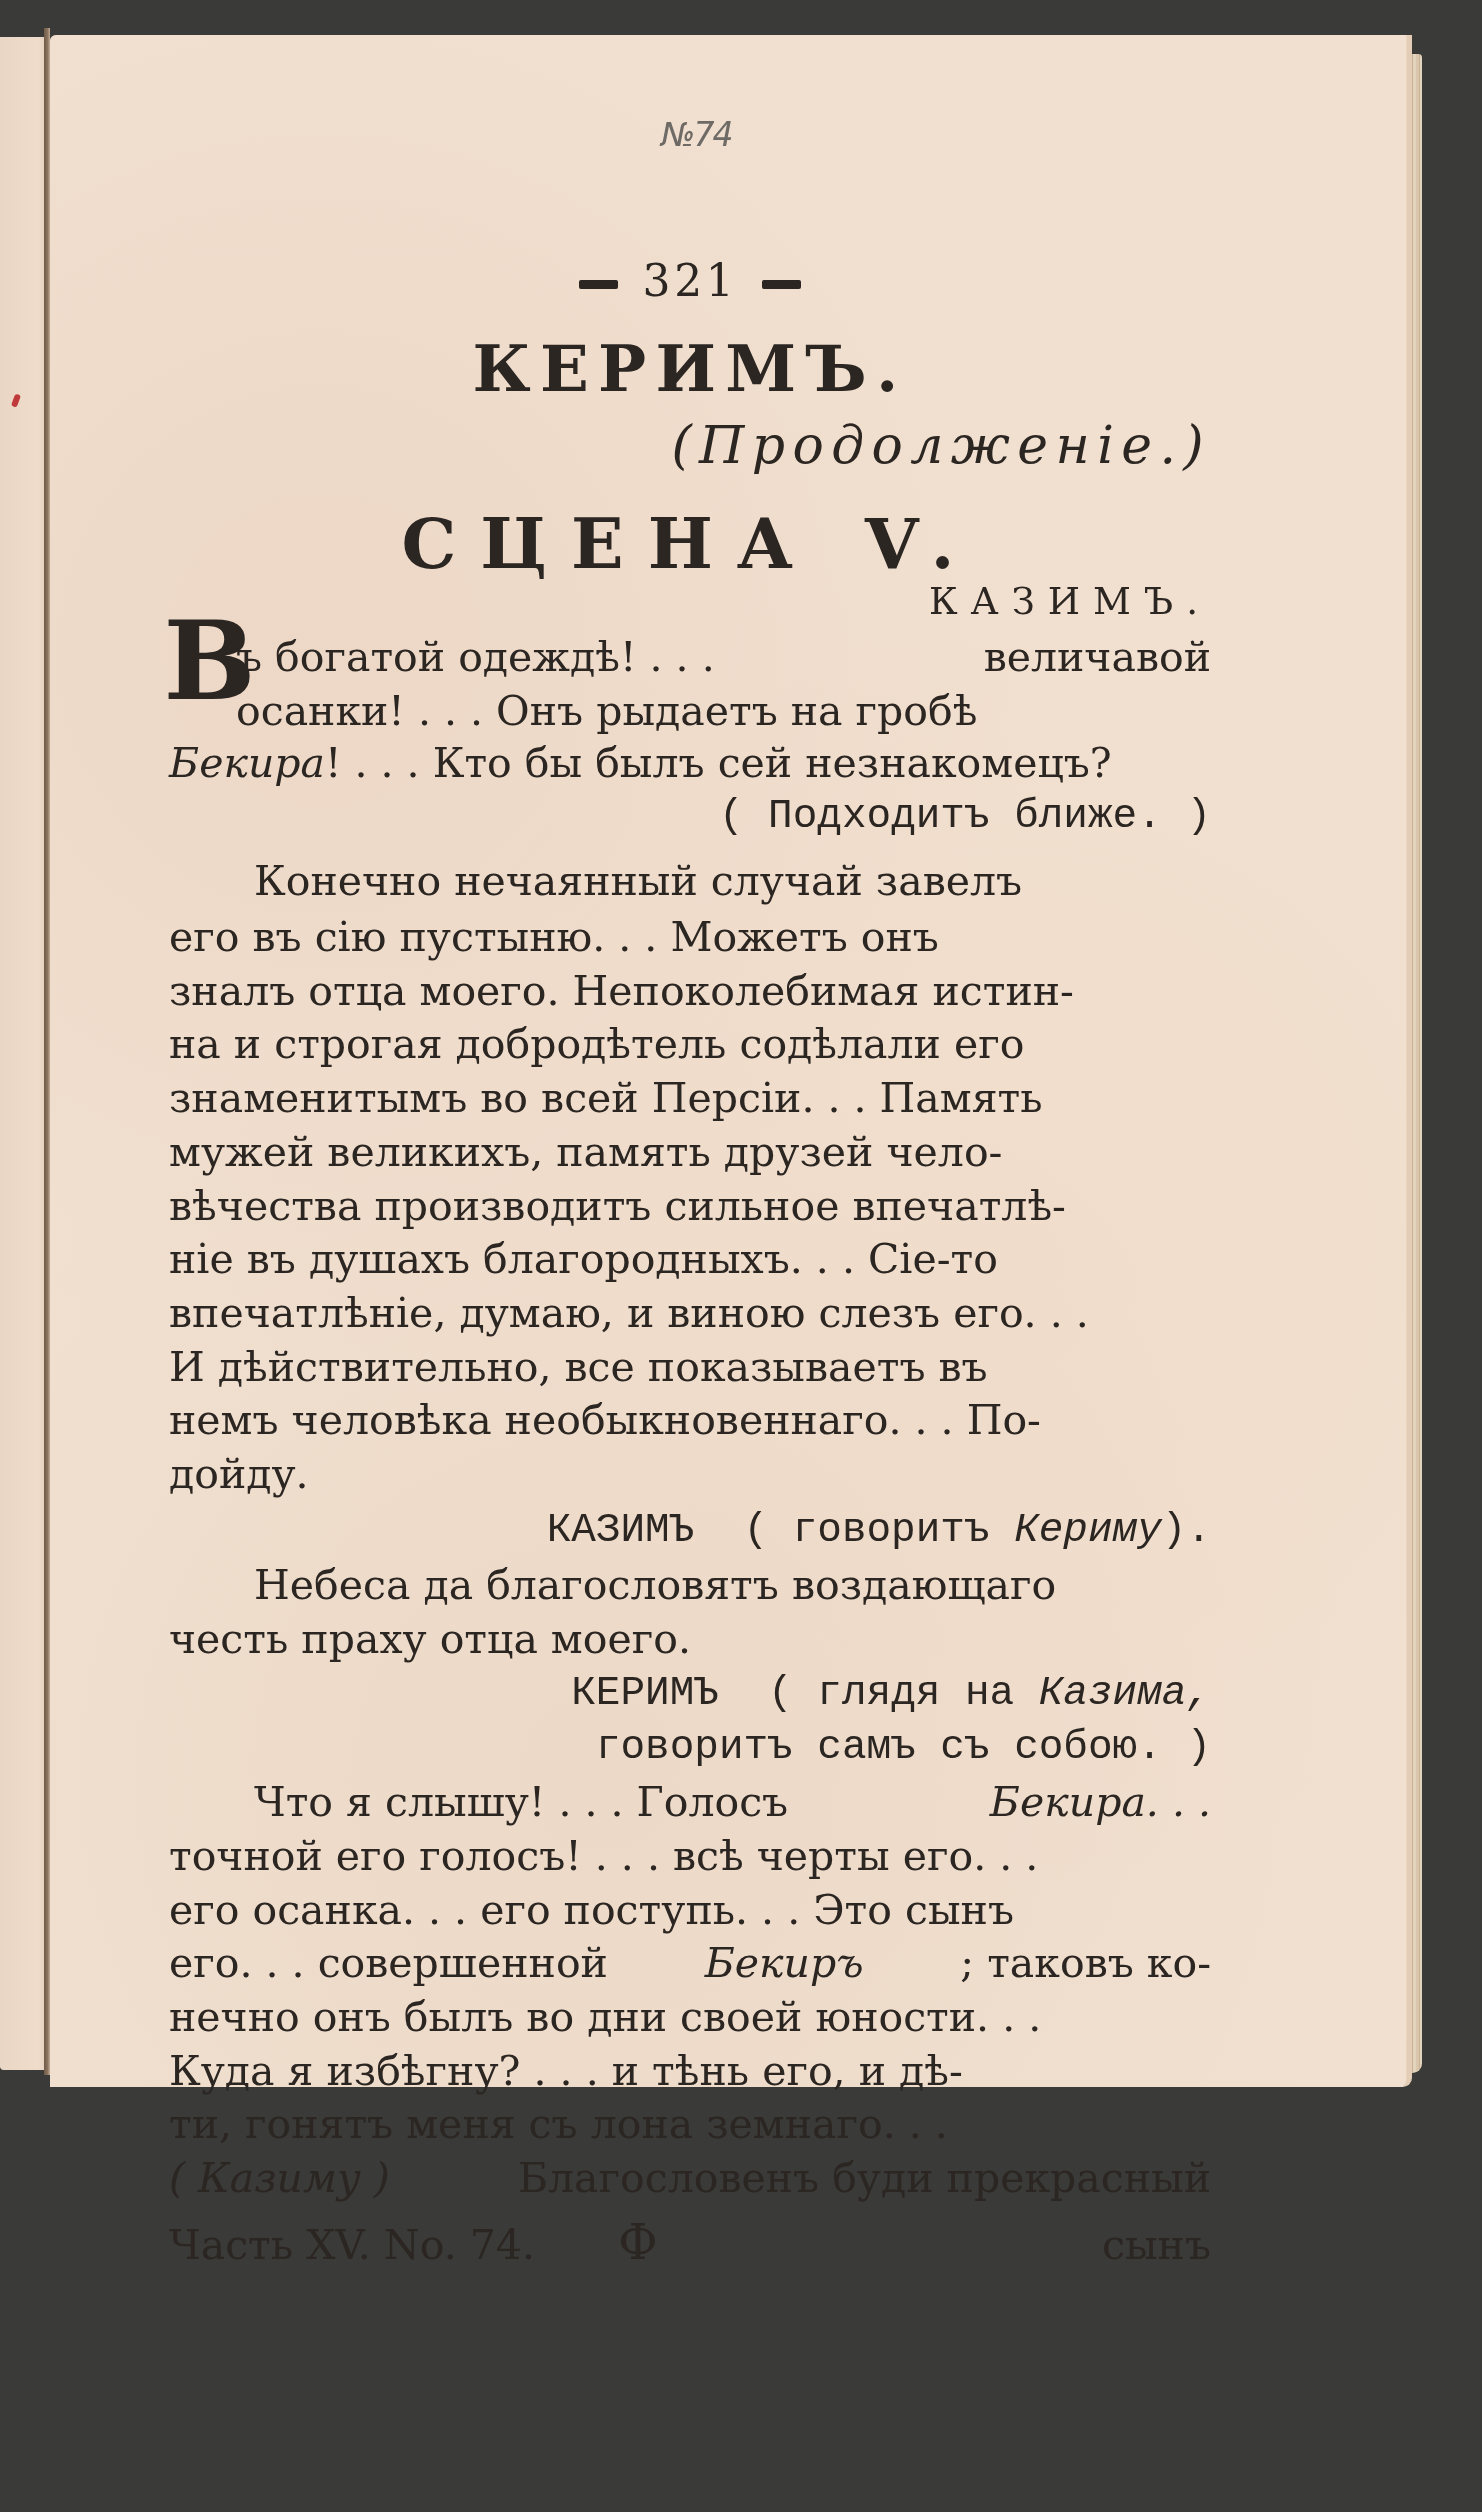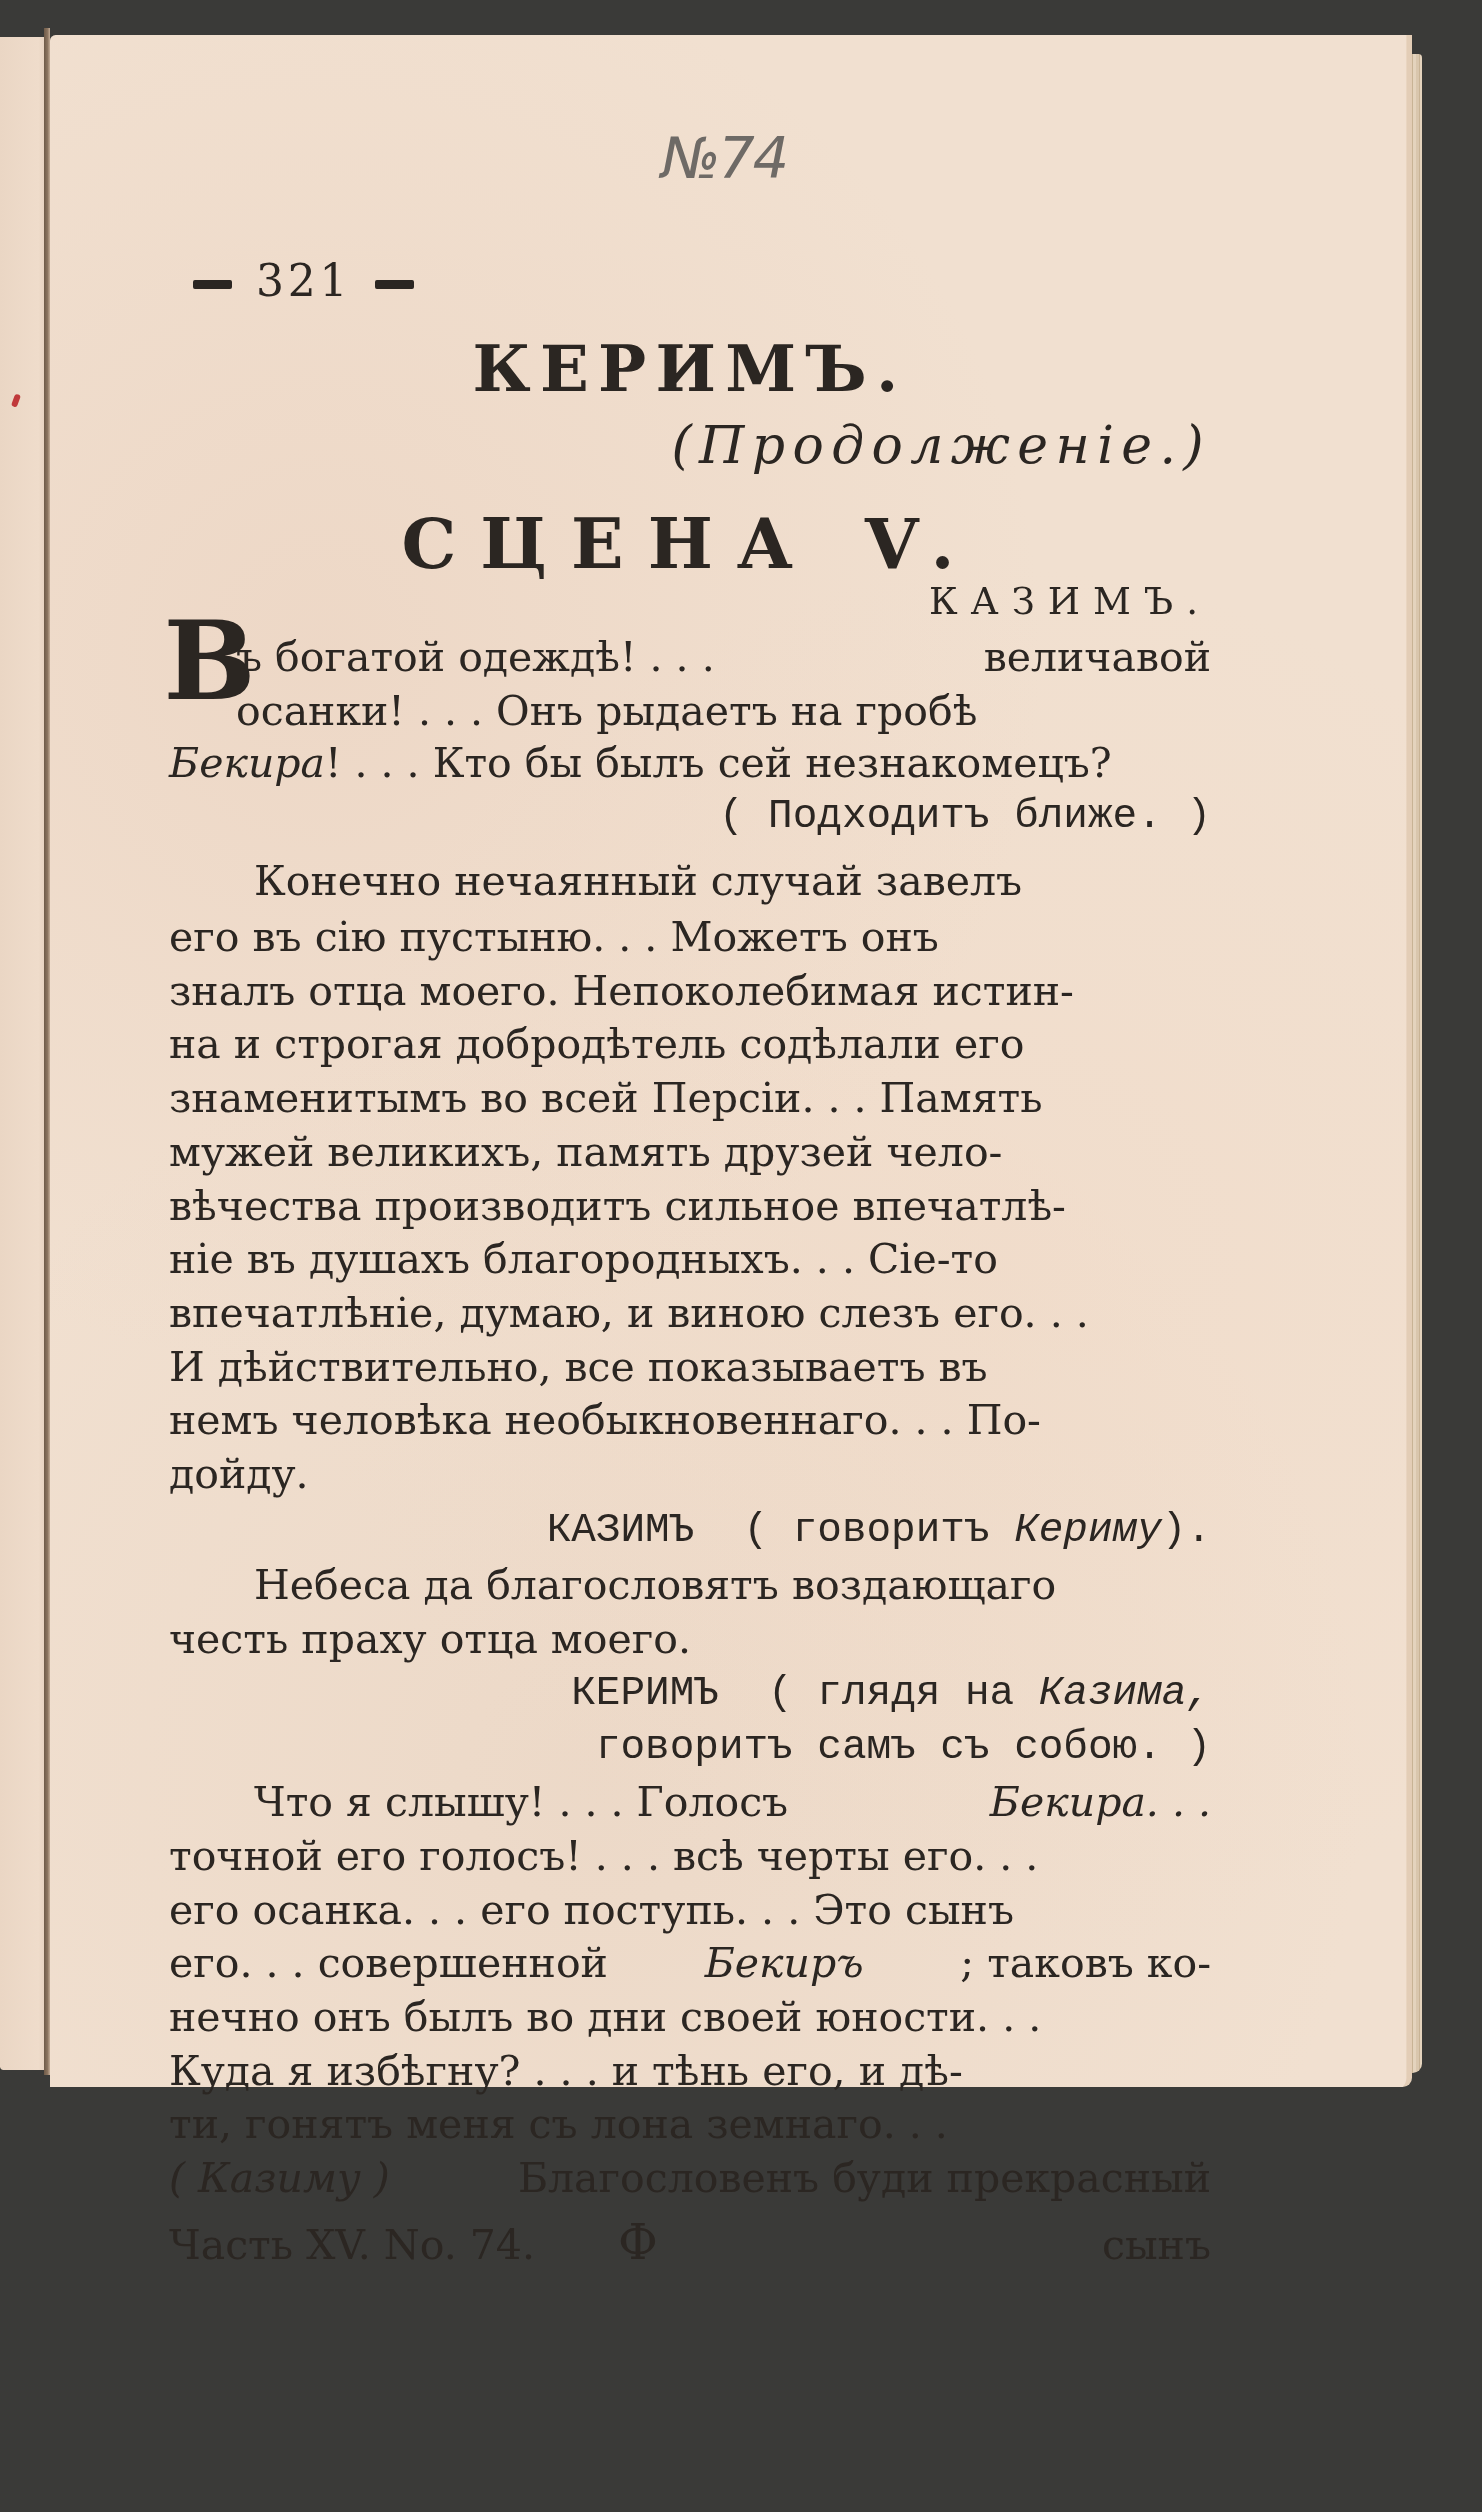--- a/index.html
+++ b/index.html
@@ -34,28 +34,28 @@
       position: absolute; left: 1403px; top: 54px; width: 18.5px; height: 2019px;
       background: repeating-linear-gradient(90deg, #d9c6ad 0 2.8px, #c8b395 2.8px 3.7px, #e4d3bd 3.7px 6.5px);
       border-radius: 0 3.7px 9.3px 0;
     }
     .red-mark {
       position: absolute; left: 13px; top: 394px; width: 5.6px; height: 13px;
       background: #c0393b; border-radius: 2.8px; transform: rotate(20deg);
     }
     .hand-note {
       position: absolute; left: 611px; top: 80px;
-      font-family: "DejaVu Sans", sans-serif; font-size: 57px;
-      color: #6e6a66; font-style: italic; letter-spacing: -1.9px; margin-top: 10px;
+      font-family: "DejaVu Sans", sans-serif; font-size: 33px;
+      color: #6e6a66; font-style: italic; letter-spacing: -1.9px;
     }
     .content {
       position: absolute; left: 119px; top: 0; width: 1042px;
     }
     .pagenum {
-      position: absolute; top: 220px; left: 0; width: 1042px; text-align: left;
+      position: absolute; top: 220px; left: 0; width: 1042px; text-align: center;
       font-size: 44px; letter-spacing: 3.7px;
     }
     .pagenum .dash {
       display: inline-block; width: 39px; height: 9.3px; background: #2b2622;
       vertical-align: middle; margin: 0 24px; border-radius: 1.9px;
     }
     .title {
       position: absolute; top: 296px; left: 0; width: 1042px; text-align: center;
       font-size: 64px; letter-spacing: 9.3px; font-weight: bold;
     }

